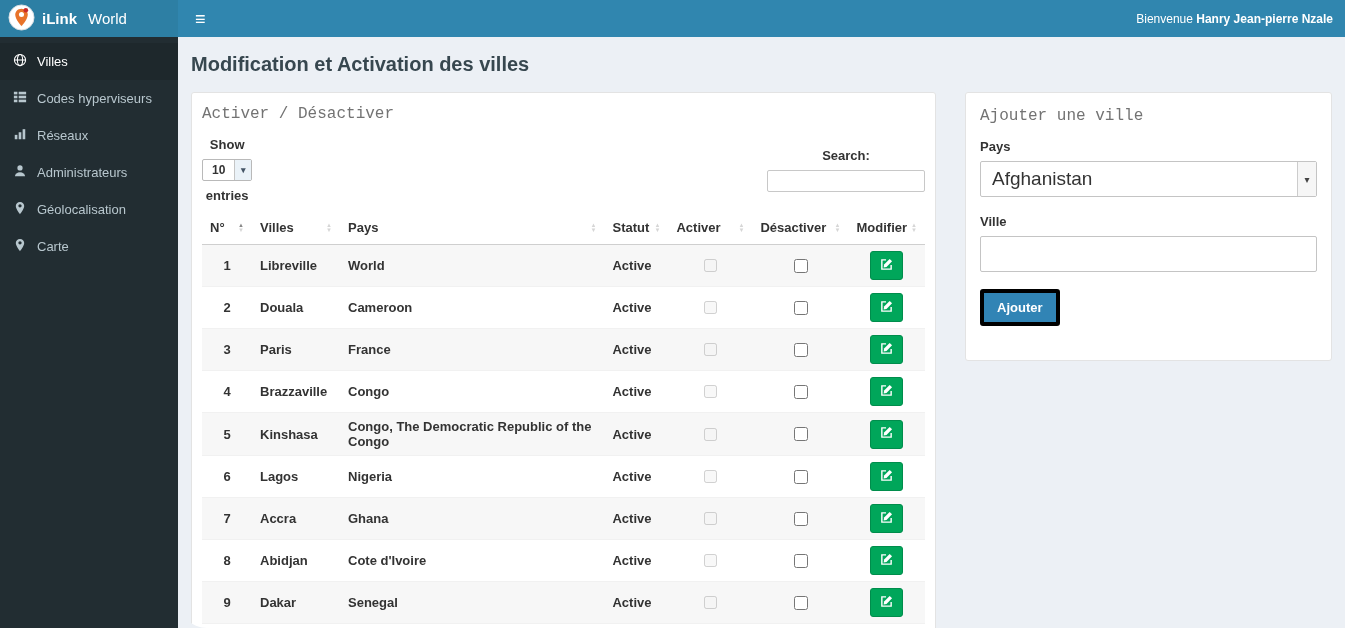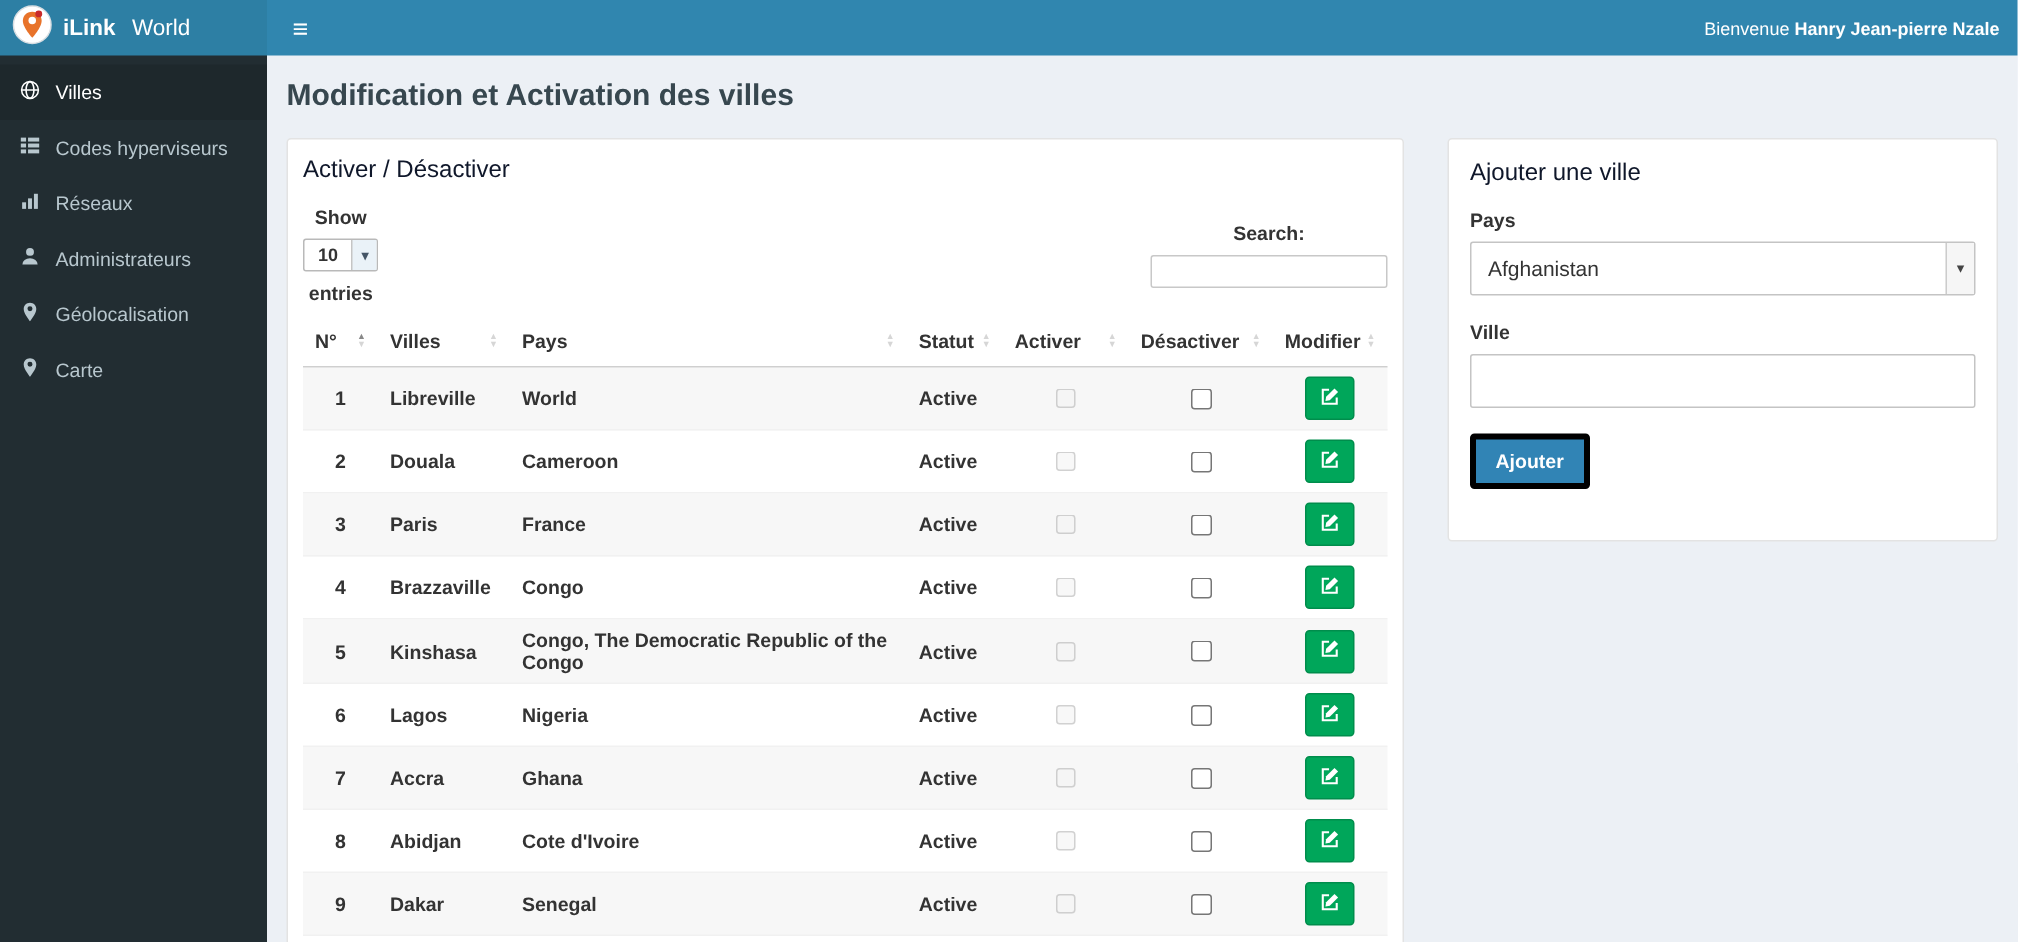--- a/index.html
+++ b/index.html
@@ -19,28 +19,28 @@
   .menu-item.active { background:#1e282c; color:#fff; }
   .menu-item svg { flex:none; }
 
   
   .topbar { position:absolute; left:178px; top:0; right:0; height:37px; background:#3086af; display:flex; align-items:center; justify-content:space-between; padding:0 12px; color:#fff; z-index:4; }
   .hamburger { font-size:18px; cursor:pointer; padding:0 5px; line-height:1; }
   .welcome { font-size:12px; }
   .welcome .w-name { font-weight:700; }
 
   
-  .main { position:absolute; left:178px; top:37px; right:0; bottom:0; background:#ecf0f5; padding:10px 13px; overflow:hidden; }
+  .main { position:absolute; left:178px; top:37px; right:0; bottom:0; background:#ecf0f5; padding:10px 13px; overflow:hidden;border-radius:29px; }
   .page-title { font-size:20px; font-weight:600; color:#37474f; margin:6px 0 16px; }
   .content { display:flex; align-items:flex-start; gap:29px; }
 
   .card { background:#fff; border:1px solid #e3e3e3; border-radius:3px; }
   .table-card { width:745px; padding:10px 10px 8px; }
   .add-card { width:367px; padding:12px 14px 34px; }
-  .card-title { font-size:16px; font-weight:500; color:#0f172a; margin:2px 0 14px; }
+  .card-title { font-size:16px; font-weight:500; color:#737373; margin:2px 0 14px;font-family:Liberation Mono, monospace; }
 
   
   .controls { display:flex; justify-content:space-between; align-items:center; margin-bottom:8px; font-size:13px; font-weight:600; color:#333; }
   .show-group, .search-group { display:flex; align-items:center; gap:7px;flex-direction:column; }
   .mini-select { display:inline-flex; align-items:stretch; border:1px solid #b9b9b9; border-radius:2px; height:22px; background:#fff; cursor:pointer; }
   .mini-select .val { display:flex; align-items:center; padding:0 9px; font-size:12px; font-weight:600; }
   .mini-select .arrow { width:17px; border-left:1px solid #c5c5c5; background:#eaf2f8; display:flex; align-items:center; justify-content:center; font-size:9px; color:#456; }
   .search-input { width:158px; height:22px; border:1px solid #c8c8c8; border-radius:2px; padding:0 6px; font-family:"Liberation Sans",sans-serif; font-size:12px; }
 
   
@@ -59,21 +59,21 @@
   .col-modif { width:74px; }
   td.col-check-a, td.col-check-d, td.col-modif { text-align:center; }
   .cb-activer { width:13px; height:13px; }
   .cb-desactiver { width:14px; height:14px; }
   .btn-edit { width:33px; height:29px; background:#00a65a; border:1px solid #008d4c; border-radius:3px; display:inline-flex; align-items:center; justify-content:center; cursor:pointer; }
 
   
   .form-label { font-size:13px; font-weight:700; color:#333; margin:4px 0 7px; }
   .form-label.second { margin-top:17px; }
   .big-select { display:flex; align-items:stretch; border:1px solid #c4c4c4; border-radius:2px; height:36px; background:#fff; cursor:pointer; }
-  .big-select .val { flex:1; display:flex; align-items:center; padding:0 11px; font-size:14px; color:#333; }
+  .big-select .val { flex:1; display:flex; align-items:center; padding:0 11px; font-size:19px; color:#333; }
   .big-select .arrow { width:19px; border-left:1px solid #ccc; background:#f6f6f6; display:flex; align-items:center; justify-content:center; font-size:10px; color:#444; }
   .text-input { width:100%; height:36px; border:1px solid #c4c4c4; border-radius:2px; padding:0 10px; font-family:"Liberation Sans",sans-serif; font-size:14px; }
   .btn-primary { margin-top:17px; background:#3184b5; color:#fff; border:4px solid #000000; border-radius:3px; padding:7px 13px; font-size:13px; font-weight:700; cursor:pointer; }
 </style>
 </head>
 <body>
 
 <aside class="sidebar">
   <div class="brand">
     <span>

